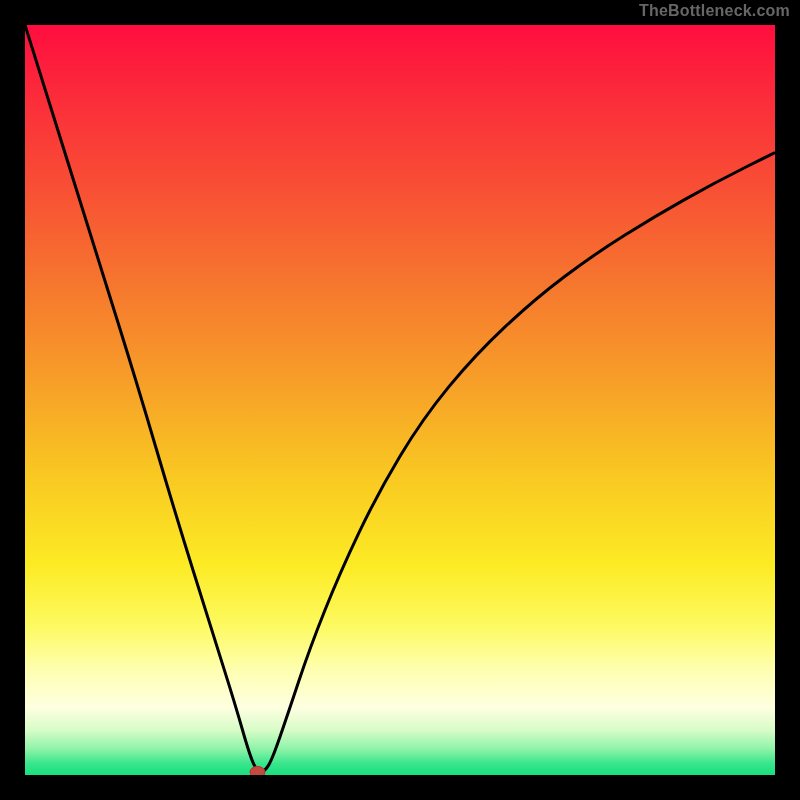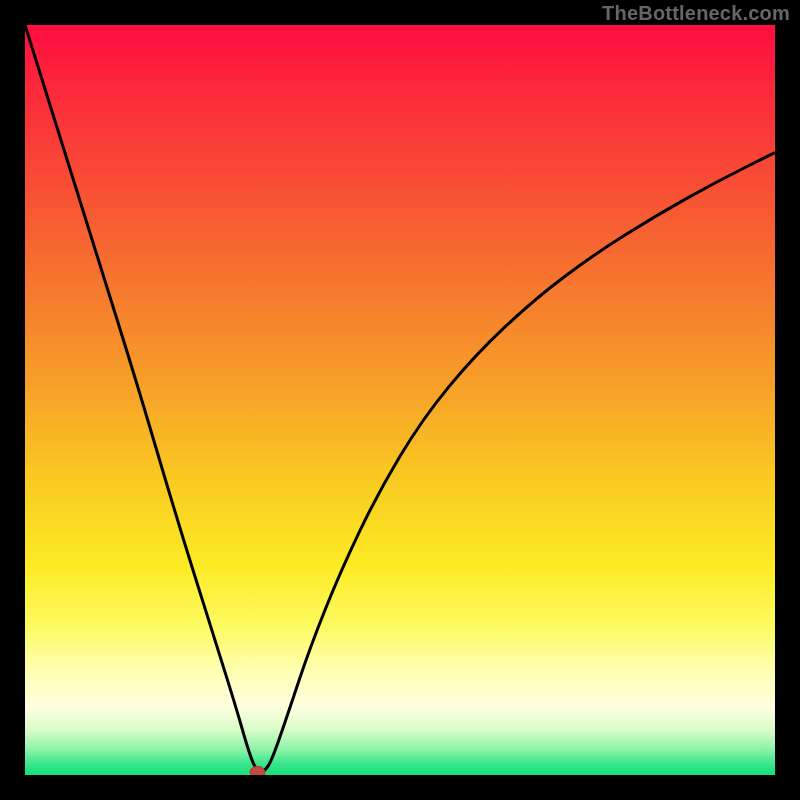--- a/index.html
+++ b/index.html
@@ -13,21 +13,21 @@
   .outer {
     position: relative;
     width: 800px;
     height: 800px;
     background: #000000;
   }
   .watermark {
     position: absolute;
     top: 2px;
     right: 10px;
-    font-size: 20px;
+    font-size: 16px;
     font-weight: bold;
     color: #666666;
     z-index: 20;
     letter-spacing: 0.2px;
   }
   .plot-frame {
     position: absolute;
     left: 25px;
     top: 25px;
     width: 750px;

